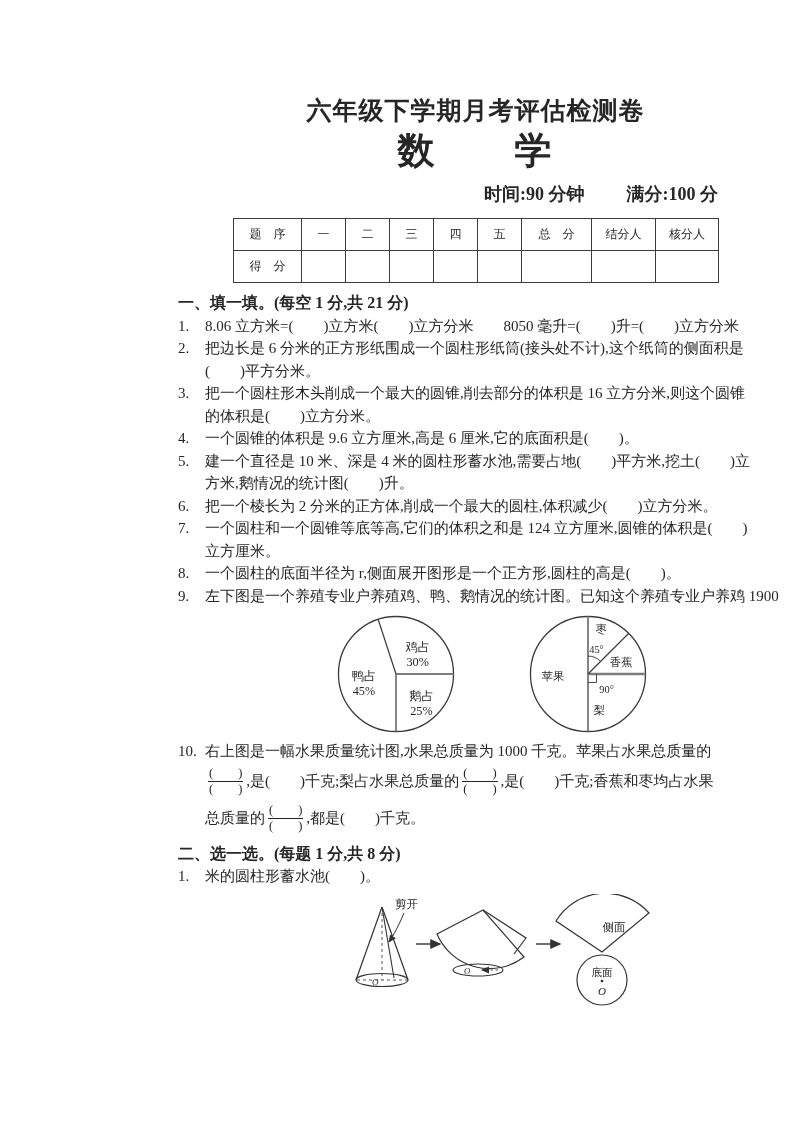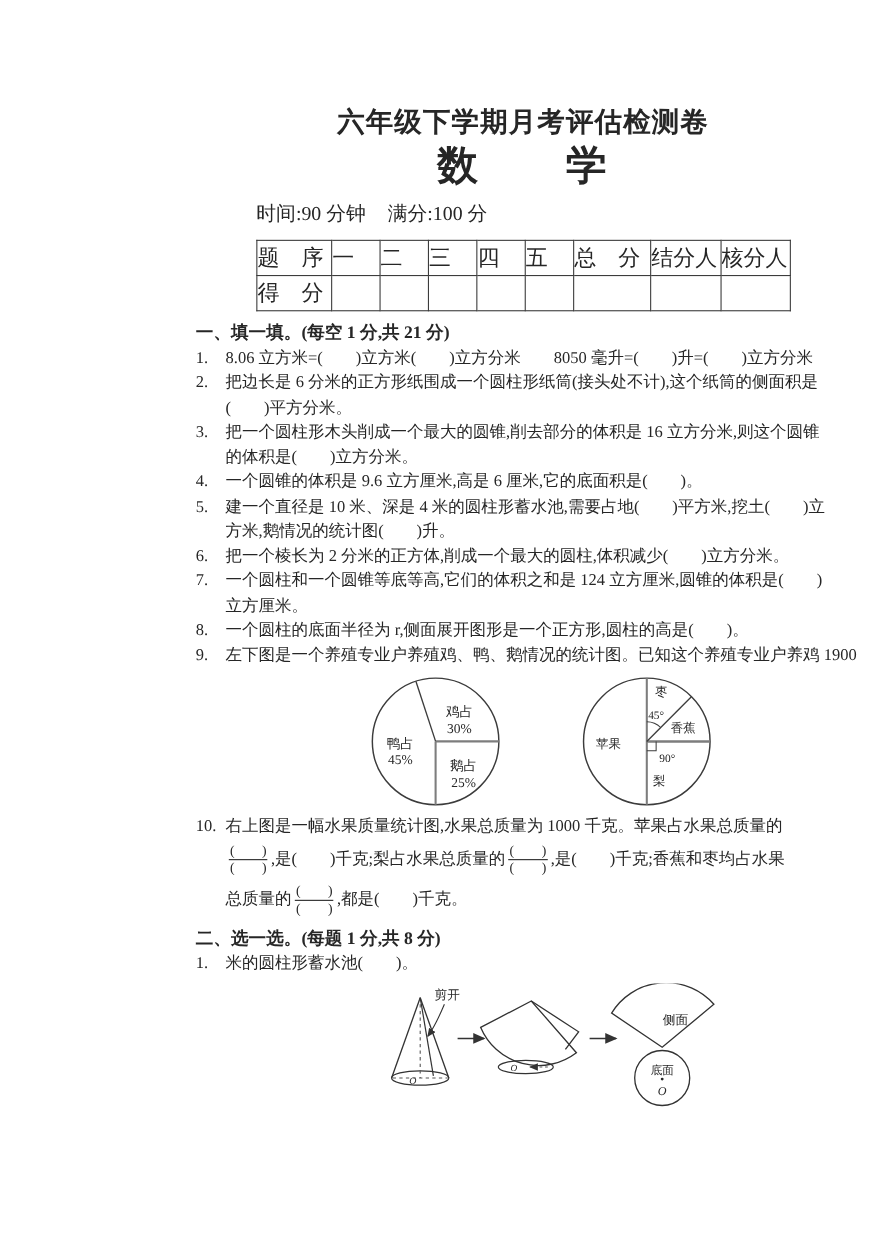--- a/index.html
+++ b/index.html
@@ -8,25 +8,25 @@
     font-family:"Liberation Serif","DejaVu Serif",serif;
     color:#262626;position:relative;overflow:hidden;
   }
   .page{position:absolute;inset:0;}
   
   #exam-title{position:absolute;left:233px;top:94px;width:485px;text-align:center;
     font-size:25px;font-weight:bold;letter-spacing:1px;white-space:nowrap;}
   #subject-title{position:absolute;left:233px;top:126px;width:485px;text-align:center;
     font-size:37px;font-weight:bold;letter-spacing:2px;}
   #meta-row{position:absolute;left:233px;top:182px;width:485px;display:flex;
-    justify-content:flex-start;gap:20px;font-size:18px;white-space:nowrap;}
+    justify-content:flex-end;gap:42px;font-size:18px;white-space:nowrap;font-weight:bold;}
   
   #score-table{position:absolute;left:233px;top:218px;border-collapse:collapse;table-layout:fixed;}
-  #score-table td{border:1.2px solid #3c3c3c;height:31px;
-    font-size:20px;padding:0;overflow:hidden;white-space:nowrap;}
+  #score-table td{border:1.2px solid #3c3c3c;height:31px;text-align:center;
+    font-size:12px;padding:0;overflow:hidden;white-space:nowrap;}
   
   #body-col{position:absolute;left:178px;top:292px;width:552px;font-size:15px;line-height:22.5px;}
   .sec-head{font-weight:bold;font-size:16px;white-space:nowrap;}
   .q{display:flex;}
   .qn{flex:0 0 27px;width:27px;}
   .qt{flex:1 1 auto;min-width:0;}
   .ql{white-space:nowrap;}
   
   .pies{position:relative;height:133px;}
   .pie{position:absolute;top:1px;}

